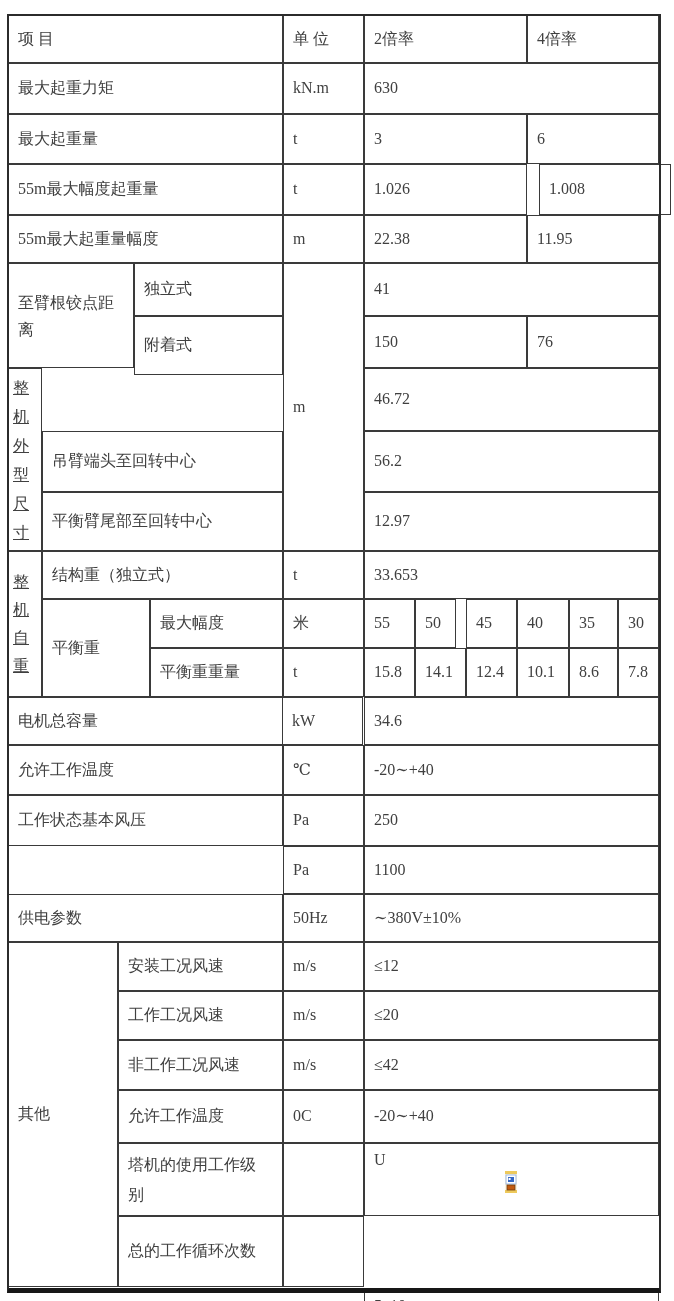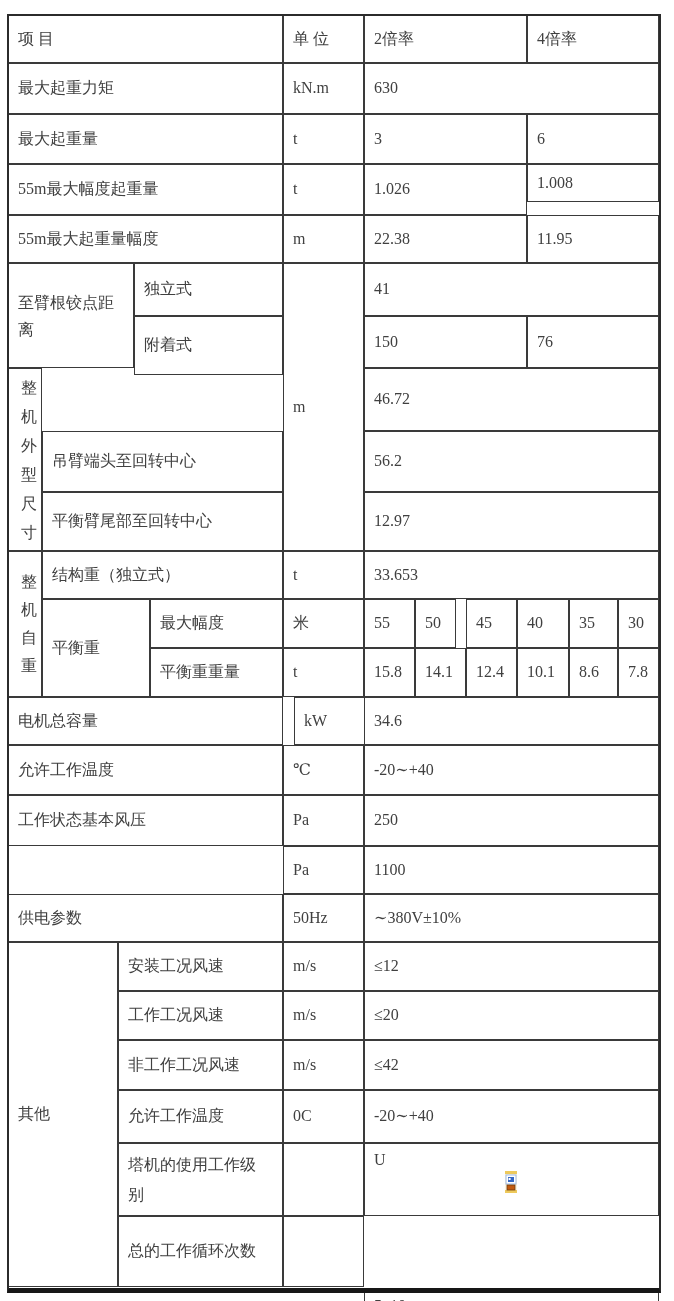--- a/index.html
+++ b/index.html
@@ -2,21 +2,21 @@
 <html><head>
 <meta charset="utf-8">
 <style>
   html,body{margin:0;padding:0;background:#fff;}
   #page{position:relative;width:674px;height:1301px;background:#fff;overflow:hidden;
         font-family:"Liberation Serif","DejaVu Serif",serif;}
   .cell{position:absolute;box-sizing:border-box;border:1px solid #3a3a3a;background:#fff;
         display:flex;align-items:center;padding:0 5px 0 9px;font-size:16px;color:#404040;
         line-height:1.3;}
   .wrap{word-break:break-all;}
-  .vlab{justify-content:center;text-align:right;padding:0 4px;word-break:break-all;}
+  .vlab{justify-content:center;text-align:left;padding:0 4px;word-break:break-all;text-decoration:underline;}
   .topval{align-items:flex-start;padding-top:6px;position:relative;}
   .frame{position:absolute;left:7px;top:14px;width:654px;height:1279px;box-sizing:border-box;
          border:2px solid #2b2b2b;border-bottom:5px solid #171717;pointer-events:none;z-index:3;
          background:transparent;}
   .bimg{position:absolute;width:12px;height:22px;}
 </style>
 </head>
 <body>
 
 <div id="page">
@@ -31,21 +31,21 @@
   <div class="cell" style="left:364px;top:63px;width:295px;height:51px">630</div>
 
   <div class="cell" style="left:8px;top:114px;width:275px;height:50px">最大起重量</div>
   <div class="cell" style="left:283px;top:114px;width:81px;height:50px">t</div>
   <div class="cell" style="left:364px;top:114px;width:163px;height:50px">3</div>
   <div class="cell" style="left:527px;top:114px;width:132px;height:50px">6</div>
 
   <div class="cell" style="left:8px;top:164px;width:275px;height:51px">55m最大幅度起重量</div>
   <div class="cell" style="left:283px;top:164px;width:81px;height:51px">t</div>
   <div class="cell" style="left:364px;top:164px;width:163px;height:51px">1.026</div>
-  <div class="cell" style="left:527px;top:164px;width:132px;height:38px">1.008</div>
+  <div class="cell" style="left:539px;top:164px;width:132px;height:51px">1.008</div>
 
   <div class="cell" style="left:8px;top:215px;width:275px;height:48px">55m最大起重量幅度</div>
   <div class="cell" style="left:283px;top:215px;width:81px;height:48px">m</div>
   <div class="cell" style="left:364px;top:215px;width:163px;height:48px">22.38</div>
   <div class="cell" style="left:527px;top:215px;width:132px;height:48px">11.95</div>
 
   <div class="cell wrap" style="left:8px;top:263px;width:126px;height:105px;line-height:27px">至臂根铰点距离</div>
   <div class="cell" style="left:134px;top:263px;width:149px;height:53px">独立式</div>
   <div class="cell" style="left:283px;top:263px;width:81px;height:288px">m</div>
   <div class="cell" style="left:364px;top:263px;width:295px;height:53px">41</div>
@@ -76,21 +76,21 @@
   <div class="cell" style="left:150px;top:648px;width:133px;height:49px">平衡重重量</div>
   <div class="cell" style="left:283px;top:648px;width:81px;height:49px">t</div>
   <div class="cell" style="left:364px;top:648px;width:51px;height:49px">15.8</div>
   <div class="cell" style="left:415px;top:648px;width:51px;height:49px">14.1</div>
   <div class="cell" style="left:466px;top:648px;width:51px;height:49px">12.4</div>
   <div class="cell" style="left:517px;top:648px;width:52px;height:49px">10.1</div>
   <div class="cell" style="left:569px;top:648px;width:49px;height:49px">8.6</div>
   <div class="cell" style="left:618px;top:648px;width:41px;height:49px">7.8</div>
 
   <div class="cell" style="left:8px;top:697px;width:275px;height:48px">电机总容量</div>
-  <div class="cell" style="left:294px;top:697px;width:81px;height:48px">kW</div>
+  <div class="cell" style="left:282px;top:697px;width:81px;height:48px">kW</div>
   <div class="cell" style="left:364px;top:697px;width:295px;height:48px">34.6</div>
 
   <div class="cell" style="left:8px;top:745px;width:275px;height:50px">允许工作温度</div>
   <div class="cell" style="left:283px;top:745px;width:81px;height:50px">℃</div>
   <div class="cell" style="left:364px;top:745px;width:295px;height:50px">-20∼+40</div>
 
   <div class="cell" style="left:8px;top:795px;width:275px;height:51px">工作状态基本风压</div>
   <div class="cell" style="left:283px;top:795px;width:81px;height:51px">Pa</div>
   <div class="cell" style="left:364px;top:795px;width:295px;height:51px">250</div>
 

